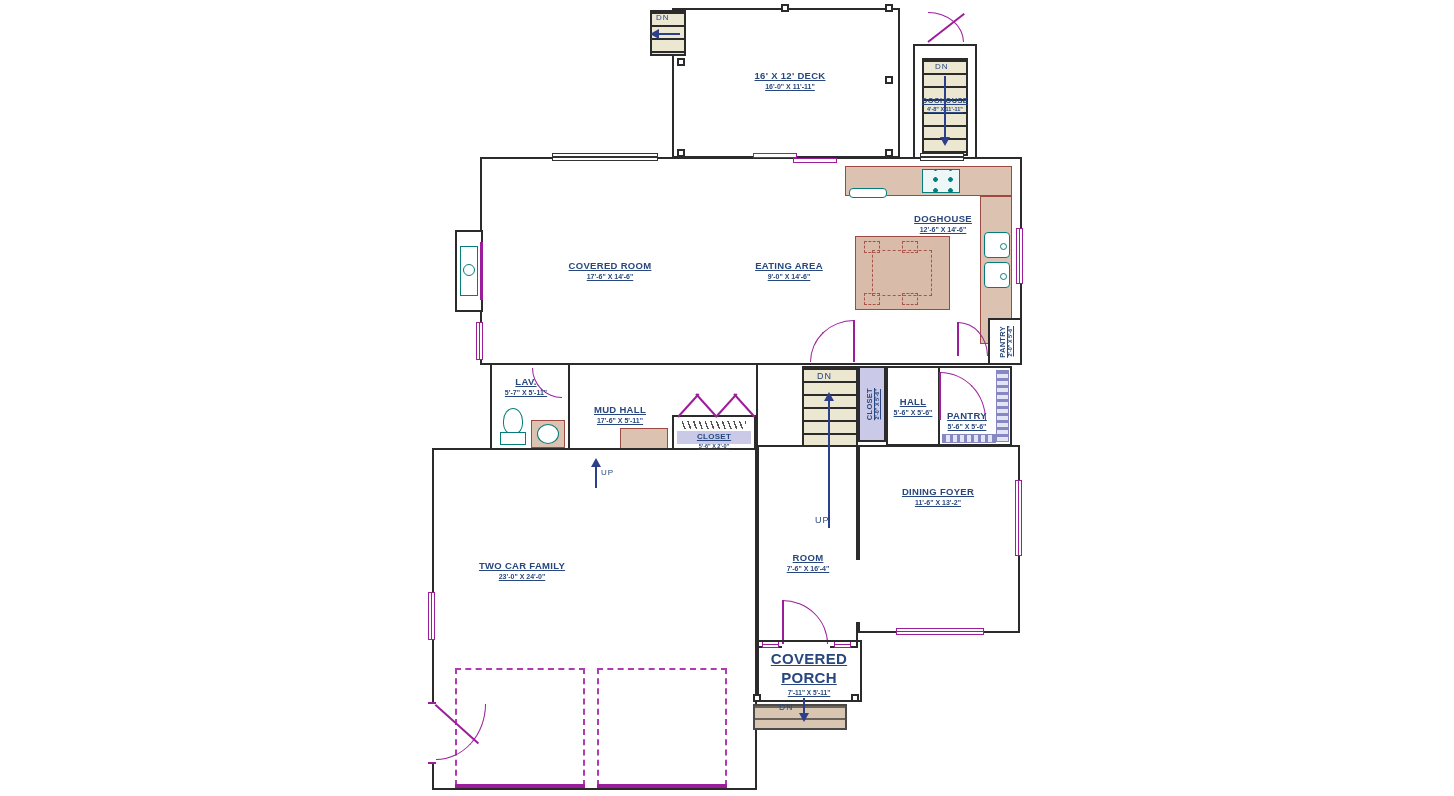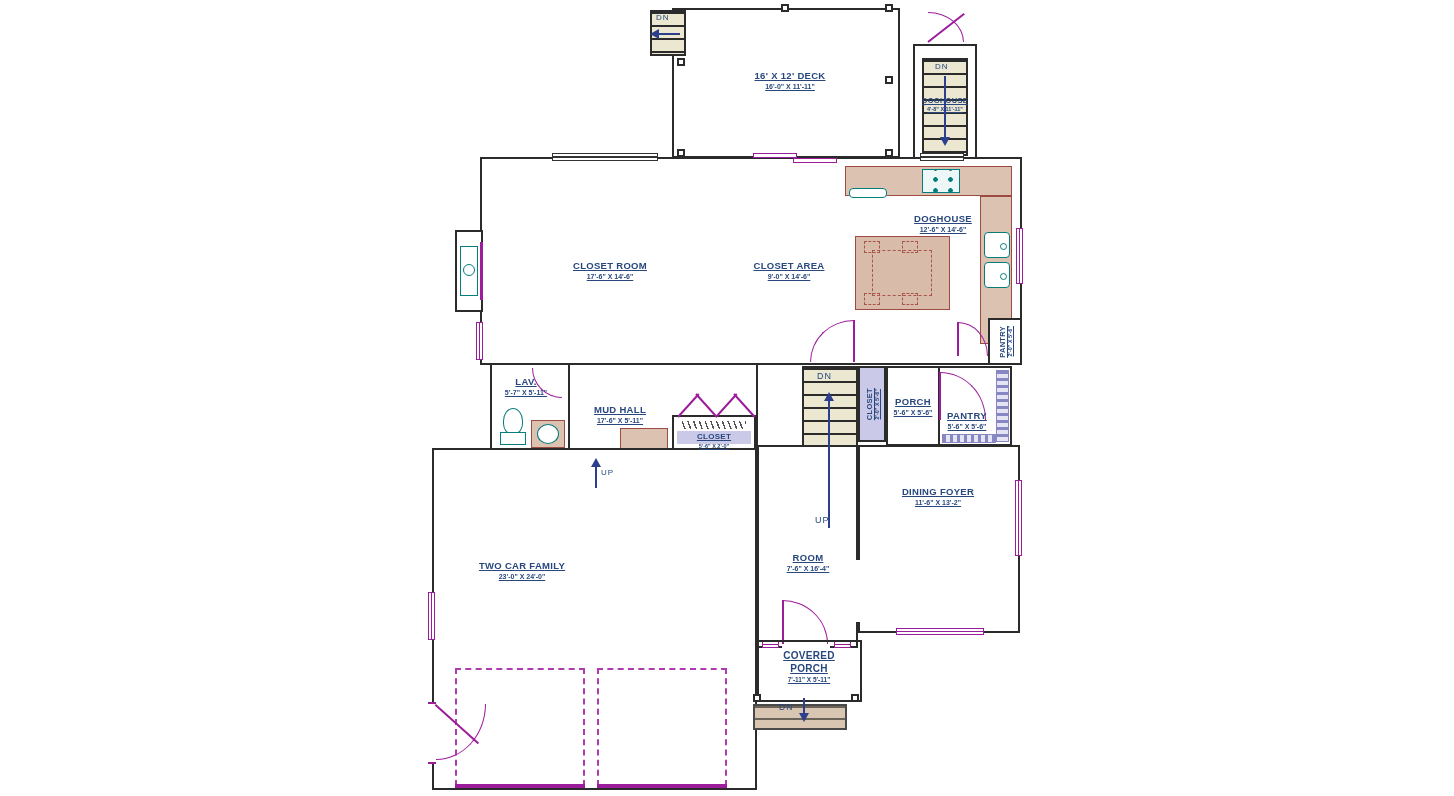--- a/index.html
+++ b/index.html
@@ -115,25 +115,25 @@
   </div>
 
   <div class="counter" style="left:855px;top:236px;width:95px;height:74px;background:#d8bba9;"></div>
   <div class="dashbox" style="left:872px;top:250px;width:60px;height:46px;"></div>
   <div class="dashbox" style="left:864px;top:241px;width:16px;height:12px;"></div>
   <div class="dashbox" style="left:902px;top:241px;width:16px;height:12px;"></div>
   <div class="dashbox" style="left:864px;top:293px;width:16px;height:12px;"></div>
   <div class="dashbox" style="left:902px;top:293px;width:16px;height:12px;"></div>
 
   <div class="lbl" style="left:565px;top:260px;width:90px;">
-    <div class="nm">CLOSET ROOM</div>
+    <div class="nm">COVERED ROOM</div>
     <div class="dm">17'-6" X 14'-6"</div>
   </div>
   <div class="lbl" style="left:744px;top:260px;width:90px;">
-    <div class="nm">CLOSET AREA</div>
+    <div class="nm">EATING AREA</div>
     <div class="dm">9'-0" X 14'-6"</div>
   </div>
   <div class="lbl" style="left:898px;top:213px;width:90px;">
     <div class="nm">DOGHOUSE</div>
     <div class="dm">12'-6" X 14'-6"</div>
   </div>
 
   <div class="arc tl" style="left:810px;top:320px;width:44px;height:42px;"></div>
   <div class="pline" style="left:853px;top:320px;width:1.5px;height:42px;"></div>
 
@@ -186,21 +186,21 @@
   <div class="arrow up" style="left:828px;top:396px;height:132px;"></div>
 
   <div class="room" style="left:858px;top:366px;width:28px;height:76px;background:#cacae8;"></div>
   <div class="vlbl" style="left:858px;top:366px;width:28px;height:76px;">
     <div class="nm" style="text-decoration:underline;">CLOSET</div>
     <div class="dm">2'-0" X 5'-6"</div>
   </div>
 
   <div class="room" style="left:886px;top:366px;width:54px;height:80px;"></div>
   <div class="lbl" style="left:888px;top:396px;width:50px;">
-    <div class="nm">PORCH</div>
+    <div class="nm">HALL</div>
     <div class="dm">5'-6" X 5'-6"</div>
   </div>
 
   <div class="room" style="left:938px;top:366px;width:74px;height:80px;"></div>
   <div class="stripesV" style="left:996px;top:370px;width:13px;height:72px;"></div>
   <div class="stripesH" style="left:942px;top:434px;width:54px;height:9px;"></div>
   <div class="lbl" style="left:938px;top:410px;width:58px;">
     <div class="nm">PANTRY</div>
     <div class="dm">5'-6" X 5'-6"</div>
   </div>
@@ -241,20 +241,20 @@
   <div class="arc br" style="left:436px;top:704px;width:50px;height:56px;"></div>
   <div class="pline" style="left:436px;top:704px;width:58px;height:2px;transform:rotate(42deg);transform-origin:left top;"></div>
 
   <div class="gdoor" style="left:455px;top:784px;width:130px;"></div>
   <div class="gdoor" style="left:597px;top:784px;width:130px;"></div>
 
   <div class="room nofill" style="left:757px;top:640px;width:105px;height:62px;"></div>
   <div class="post" style="left:753px;top:694px;"></div>
   <div class="post" style="left:851px;top:694px;"></div>
   <div class="lbl wrap" style="left:768px;top:650px;width:82px;">
-    <div class="nm" style="font-size:10px;">COVERED PORCH</div>
+    <div class="nm" style="font-size:15px;">COVERED PORCH</div>
     <div class="dm" style="font-size:6.5px;">7'-11" X 5'-11"</div>
   </div>
   <div class="steps" style="left:753px;top:704px;width:94px;height:26px;"></div>
   <div class="st" style="left:779px;top:702px;font-size:8.5px;">DN</div>
   <div class="arrow down" style="left:803px;top:698px;height:20px;"></div>
 
 </div>
 
 </body></html>

